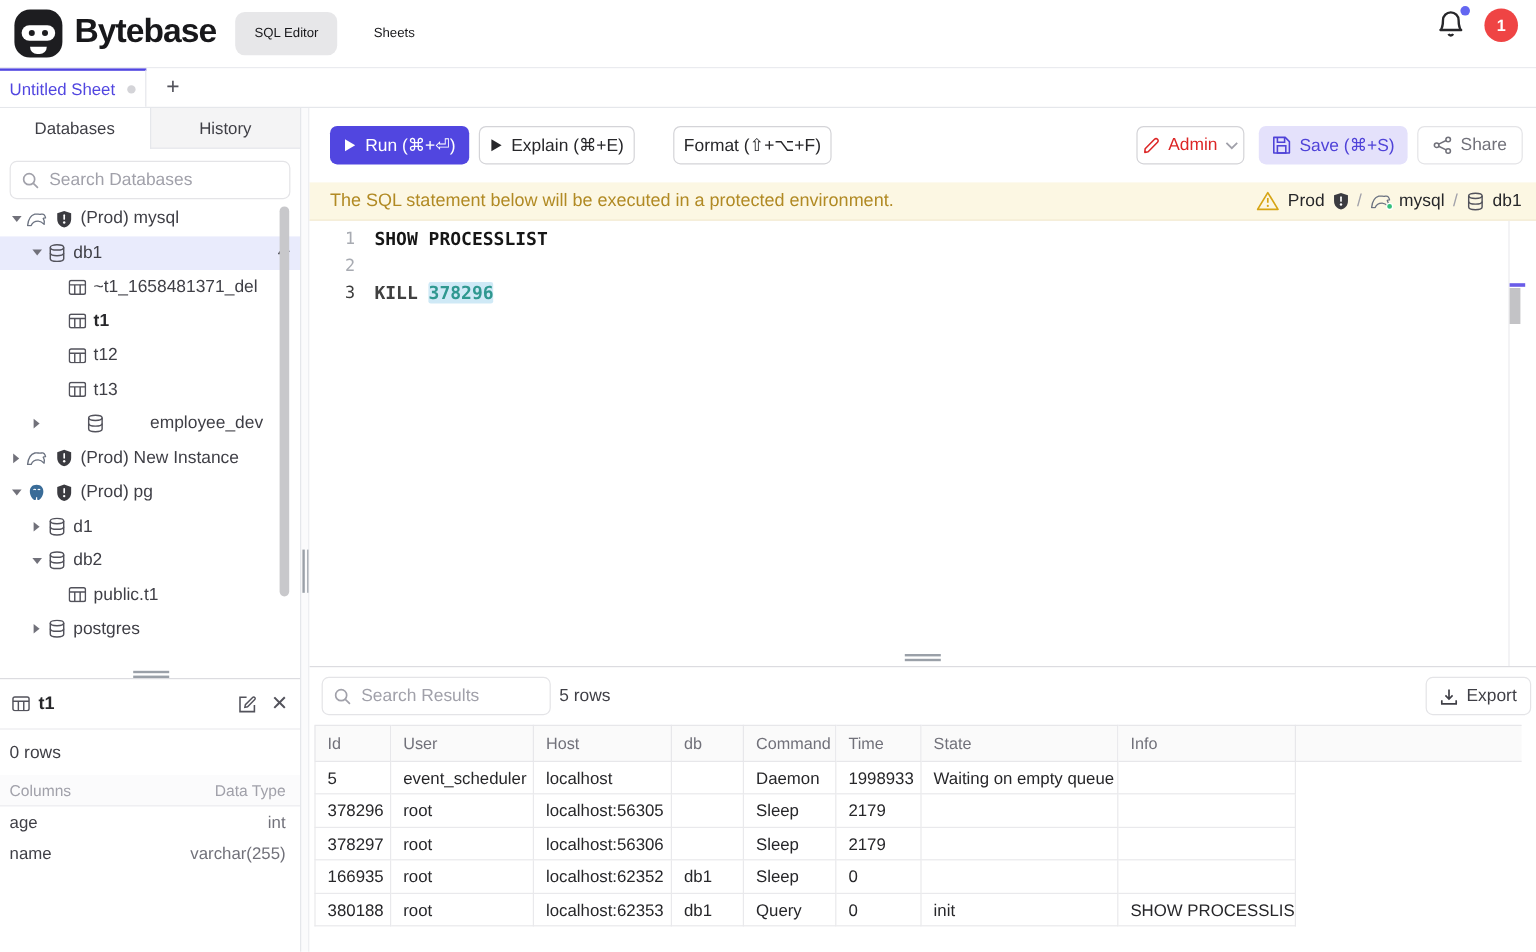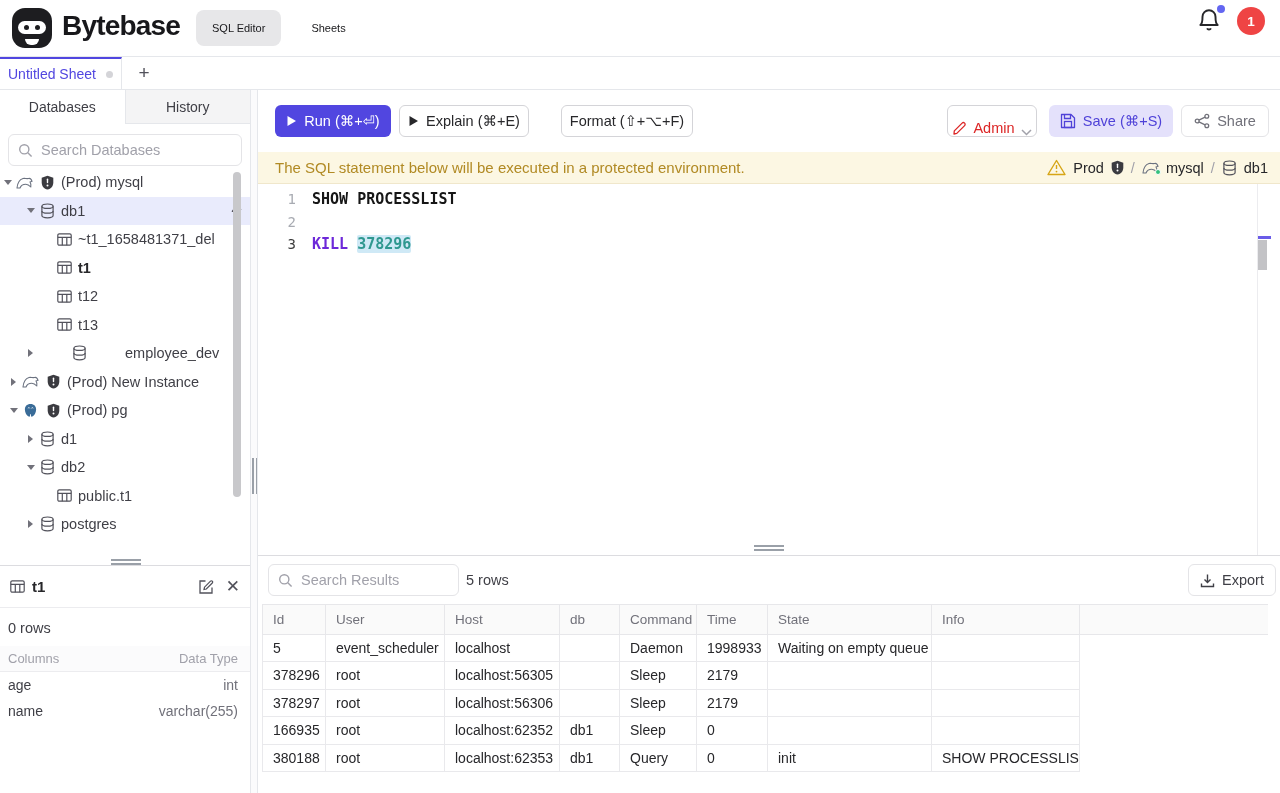--- a/index.html
+++ b/index.html
@@ -75,41 +75,41 @@
   .col-name { color:#3f3f46; } .col-type { color:#71717a; }
 
   
   .main { position:absolute; left:258px; top:90px; width:1022px; height:703px; background:#fff; }
   .toolbar { position:absolute; left:0; top:0; width:1022px; height:62px; background:#fff; }
   .btn { position:absolute; top:15px; height:32px; border-radius:6px; display:flex; align-items:center; justify-content:center;
     font-size:14.5px; gap:7px; cursor:pointer; background:#fff; }
   #btn-run     { left:17px;  width:116px; background:#5146e0; color:#fff; }
   #btn-explain { left:141px; width:130px; border:1px solid #d4d4d8; color:#27272a; }
   #btn-format  { left:279px; width:132px; border:1px solid #d4d4d8; color:#27272a;margin-left:24px; }
-  #btn-admin   { left:689px; width:90px;  border:1px solid #d4d4d8; color:#dc2626; gap:6px;align-items:flex-end; }
+  #btn-admin   { left:689px; width:90px;  border:1px solid #d4d4d8; color:#dc2626; gap:6px; }
   #btn-save    { left:791px; width:124px; background:#e4e1fb; color:#4f42d8; border:none; }
   #btn-share   { left:923px; width:88px;  border:1px solid #e4e4e7; color:#71717a; }
 
   .warnbar { position:absolute; left:0; top:62px; width:1022px; height:32px; background:#fcf7e3; border-bottom:1px solid #f0e7cb;
     display:flex; align-items:center; padding:0 12px 0 17px; font-size:15px; color:#b18a24; }
   .breadcrumb { margin-left:auto; display:flex; align-items:center; gap:7px; font-size:14.5px; color:#27272a; }
   .crumb-sep { color:#a1a1aa; }
   .crumb-item { cursor:pointer; }
   .mysql-crumb { position:relative; display:inline-flex; }
   .status-dot { position:absolute; right:-2px; bottom:-1px; width:6px; height:6px; border-radius:50%; background:#34c07c; border:1px solid #fff; }
 
   
   .editor { position:absolute; left:0; top:94px; width:1022px; height:371px; background:#fff; cursor:text; }
   .editor-lines { padding-top:4px; font-family:"DejaVu Sans Mono", monospace; }
   .ed-line { display:flex; height:22.5px; align-items:center; }
   .ed-gutter { width:46px; flex:0 0 46px; text-align:right; padding-right:8px; font-size:14px; color:#a8abb2; }
   .ed-line.active .ed-gutter { color:#3c3c3c; }
   .ed-code { padding-left:8px; font-size:15px; font-weight:700; white-space:pre; color:#161616; }
   .tok-kw-dark { color:#161616; }
-  .tok-kw { color:#6d28d9; }
+  .tok-kw { color:#404040; }
   .tok-num { color:#2f9890; }
   .hl { background:#cfe9f6; border-radius:2px; }
   .ruler { position:absolute; right:9px; top:0; width:14px; height:100%; border-left:1px solid #ececef; }
   .ruler-cursor { position:absolute; left:0; top:52px; width:13px; height:3px; background:#6a5ce8; }
   .ruler-thumb { position:absolute; left:0; top:56px; width:9px; height:30px; background:#c3c3c6; cursor:pointer; }
 
   
   .results { position:absolute; left:0; top:465px; width:1022px; height:238px; background:#fff; border-top:1px solid #dcdce0; }
   .res-search { position:absolute; left:10px; top:8px; width:191px; height:32px; border:1px solid #e4e4e7; border-radius:6px; background:#fff; }
   .res-search .icon { position:absolute; left:9px; top:8px; }
@@ -171,21 +171,21 @@
   <div class="search-wrap">
     <span class="icon">
         <svg width="15" height="15" viewBox="0 0 15 15">
           <circle cx="6.3" cy="6.3" r="4.6" fill="none" stroke="#a1a1aa" stroke-width="1.4"></circle>
           <path d="M9.8 9.8 L13.6 13.6" stroke="#a1a1aa" stroke-width="1.4"></path>
         </svg>
       </span>
     <input placeholder="Search Databases" style="">
   </div>
   <div class="tree" id="db-tree">
-      <div class="tree-row" style="padding-left: 0;">
+      <div class="tree-row" style="padding-left: 6px;">
         <span class="caret-box">
           <span class="caret-down"></span>
         </span>
         <span class="icon">
           <svg width="17" height="13" viewBox="0 0 17 13">
             <path d="M1 12 C1.5 7 3.5 3.5 7 2.5 C9 2 10.5 3 12.5 2.5 C14.5 2 15.5 3.5 16 5.5 C15.3 5.6 14.6 5.5 14 6 C15 7.5 15.2 9.5 14.8 11 C13.2 9.2 11.8 8.2 9.8 8.2 C6.8 8.2 4.8 9.8 4 12 Z" fill="none" stroke="#6b7280" stroke-width="1.1" stroke-linejoin="round"></path>
           </svg>
         </span>
         <span class="icon">
           <svg width="13" height="15" viewBox="0 0 13 15">

